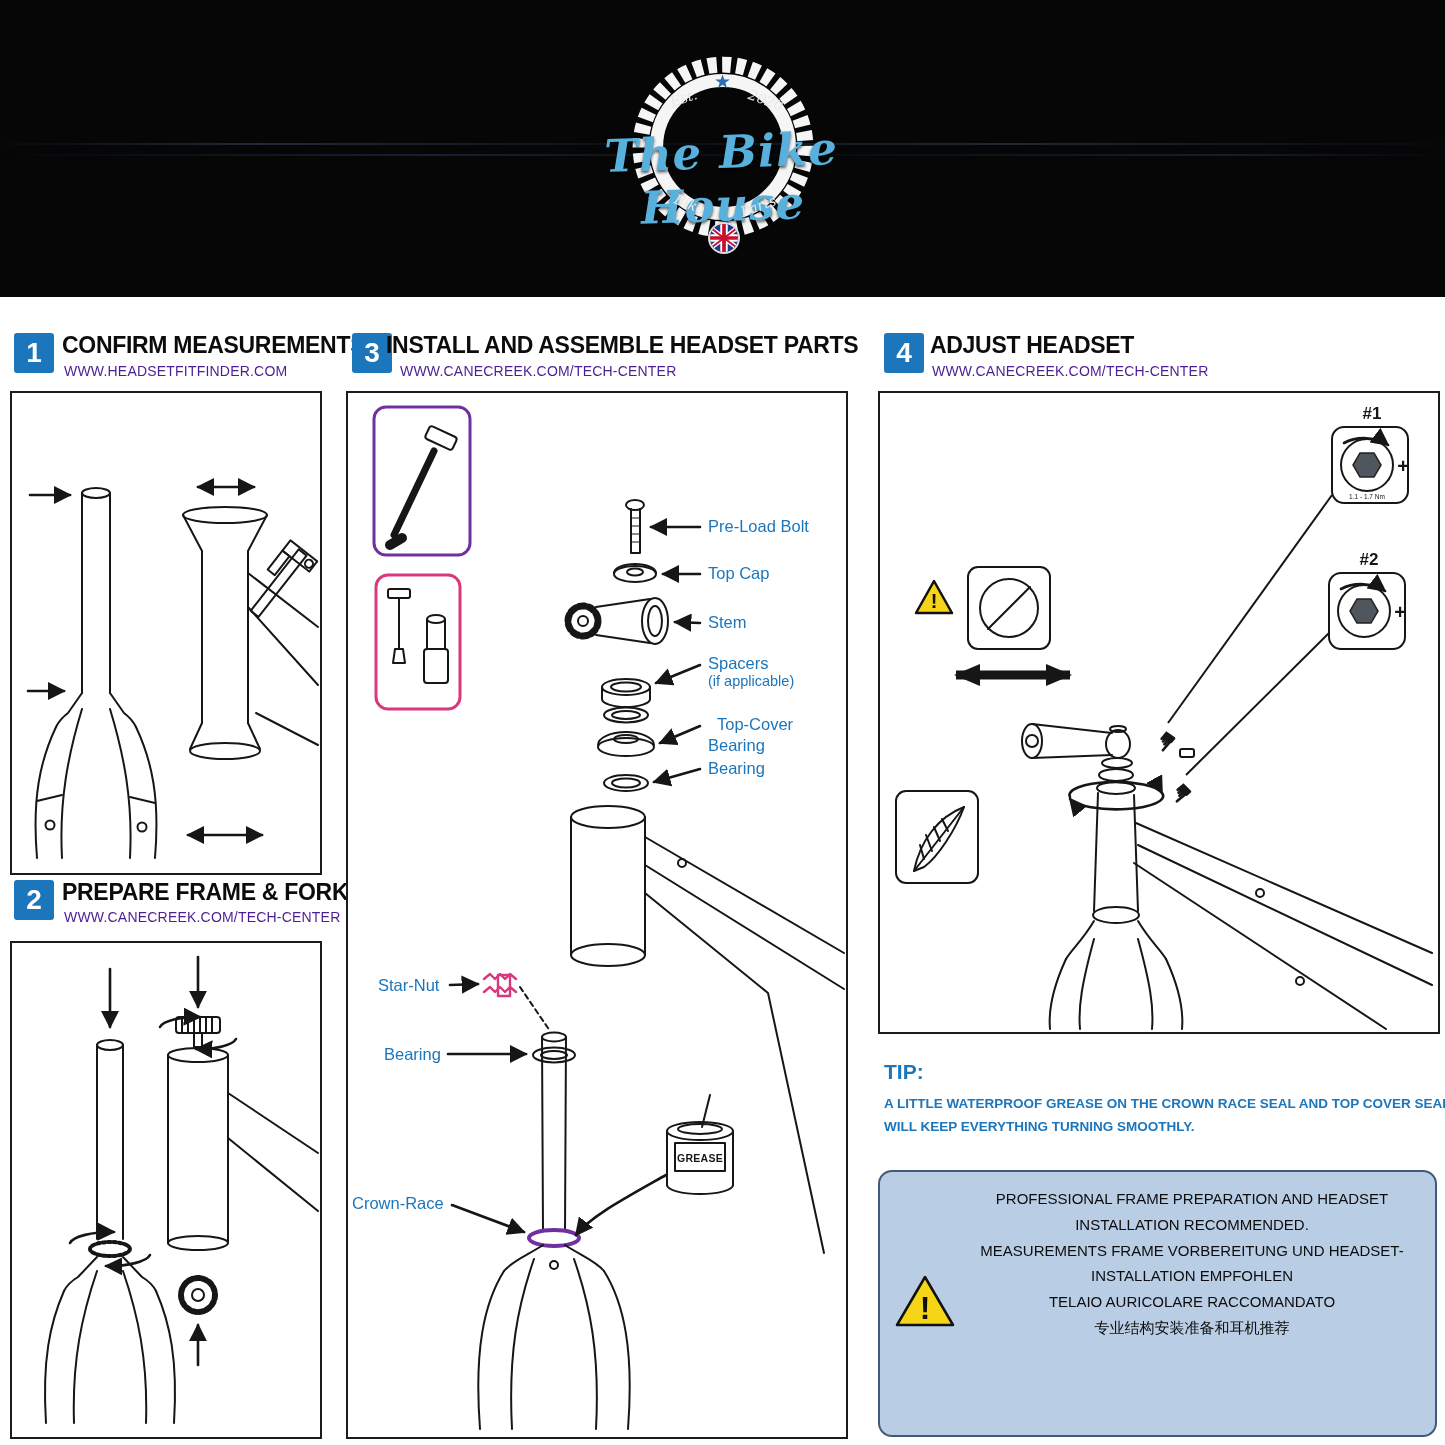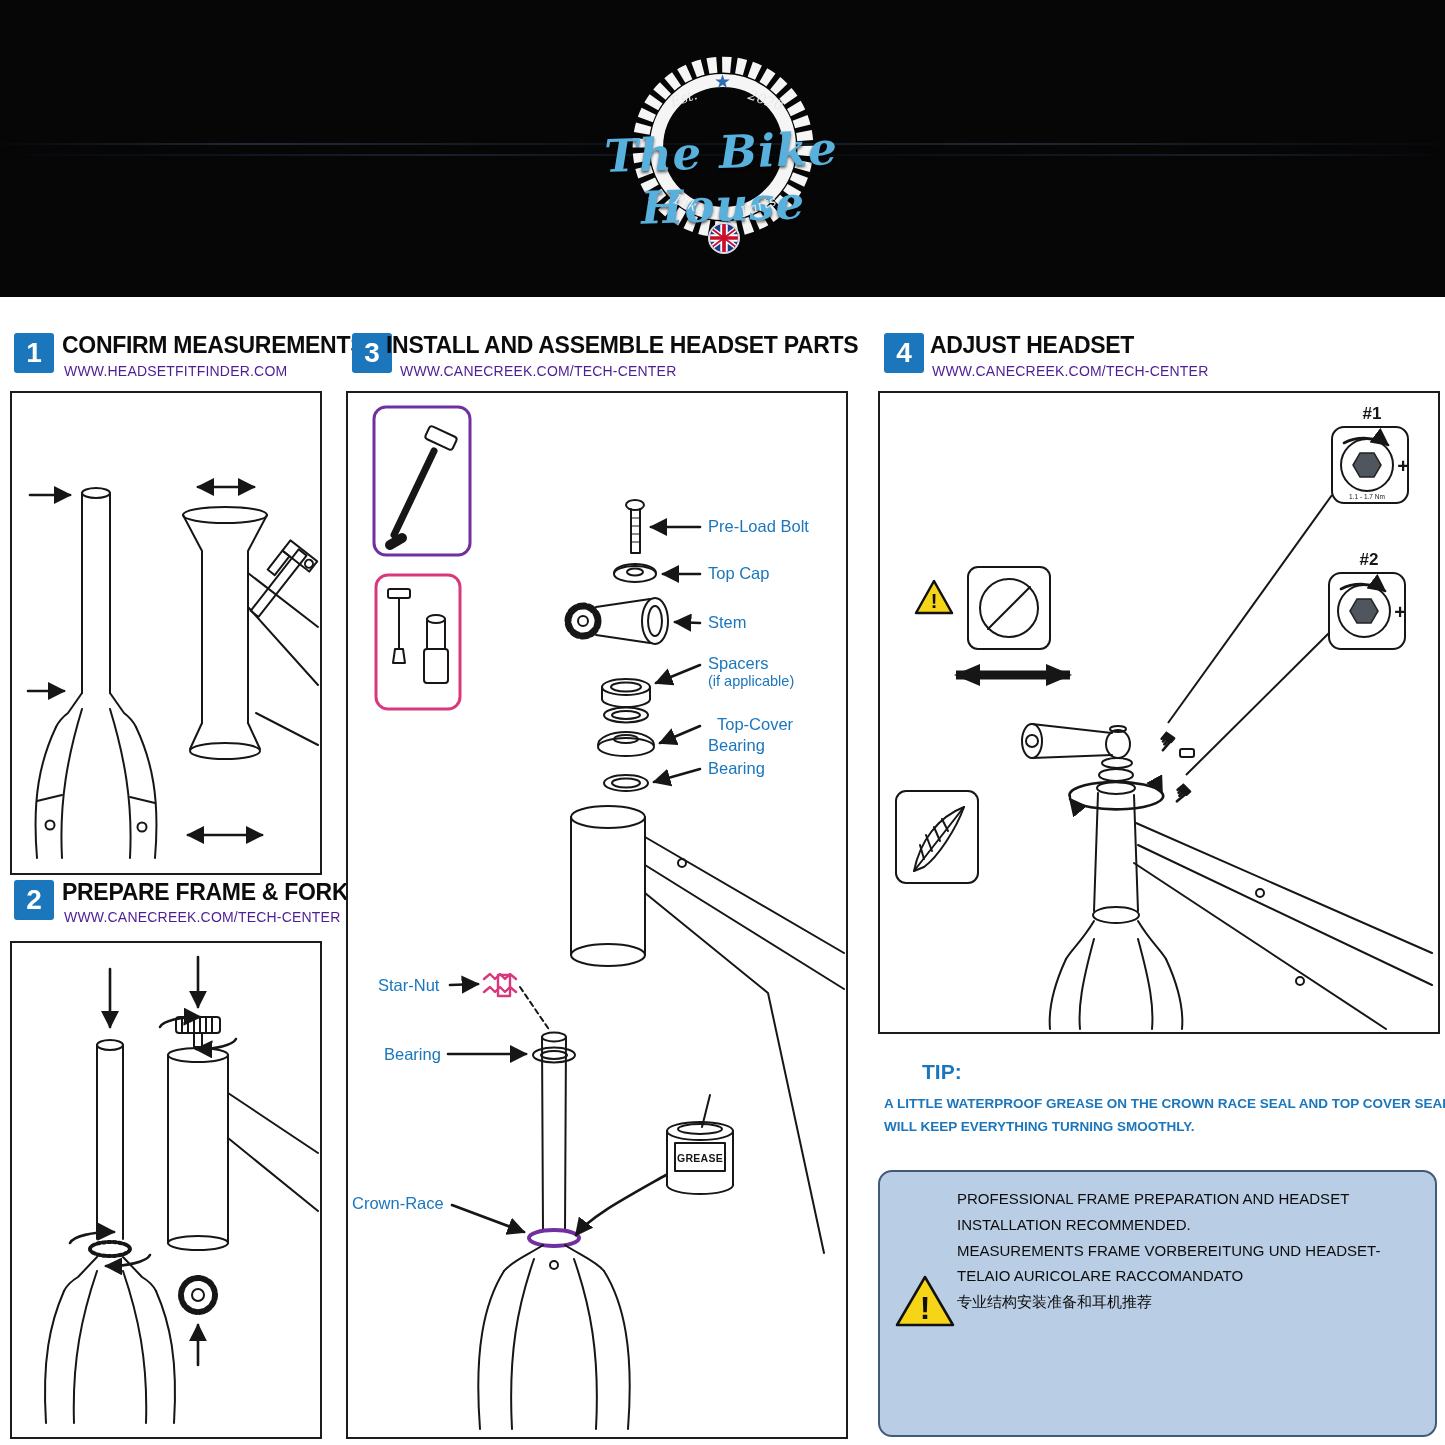--- a/index.html
+++ b/index.html
@@ -52,28 +52,28 @@
   .plus{font:bold 20px "Liberation Sans",sans-serif;fill:#161616;text-anchor:middle;}
   .torque{font:6.5px "Liberation Sans",sans-serif;fill:#161616;text-anchor:middle;}
   .hand{font:26px "DejaVu Sans",sans-serif;fill:#161616;}
   .grease-text{font:bold 10.5px "Liberation Sans",sans-serif;fill:#161616;text-anchor:middle;letter-spacing:.3px;}
   .bang{font:bold 20px "Liberation Sans",sans-serif;fill:#111;text-anchor:middle;}
   .bang-big{font:bold 32px "Liberation Sans",sans-serif;fill:#111;text-anchor:middle;}
   
   .plabel{position:absolute;font:16.5px/1.1 "Liberation Sans",sans-serif;color:var(--blue);white-space:nowrap;}
   .plabel.small{font-size:14.5px;}
   
-  .tip-head{position:absolute;font:bold 21px "Liberation Sans",sans-serif;color:var(--blue);margin-left:38px;}
+  .tip-head{position:absolute;font:bold 21px "Liberation Sans",sans-serif;color:var(--blue);}
   .tip-line{position:absolute;font:bold 13.5px "Liberation Sans",sans-serif;color:var(--blue);white-space:nowrap;}
   
   .notice{position:absolute;left:878px;top:1170px;width:559px;height:267px;background:var(--notice-bg);
           border:2px solid var(--notice-border);border-radius:14px;box-sizing:border-box;}
   .notice-tri{position:absolute;left:14px;top:100px;width:62px;height:58px;}
   .notice-lines{position:absolute;left:77px;top:14px;width:470px;
-                font:15px/25.8px "Liberation Sans",sans-serif;color:#0d0d0d;}
+                font:15px/25.8px "Liberation Sans",sans-serif;color:#0d0d0d;text-align:center;}
 </style>
 </head>
 <body>
 
 <div class="page">
 
   <header class="banner">
     <div class="streak a"></div>
     <div class="streak b"></div>
     <div class="logo">
@@ -430,18 +430,19 @@
 
   <div class="notice">
     <svg class="notice-tri" viewBox="0 0 62 58">
       <polygon class="tri" points="31,5 59,53 3,53"></polygon>
       <text x="31" y="47" class="bang-big">!</text>
     </svg>
     <div class="notice-lines">
       <div>PROFESSIONAL FRAME PREPARATION AND HEADSET</div>
       <div>INSTALLATION RECOMMENDED.</div>
       <div>MEASUREMENTS FRAME VORBEREITUNG UND HEADSET-</div>
+      <div>INSTALLATION EMPFOHLEN</div>
       <div>TELAIO AURICOLARE RACCOMANDATO</div>
       <div>专业结构安装准备和耳机推荐</div>
     </div>
   </div>
 
 </div>
 
 </body></html>

